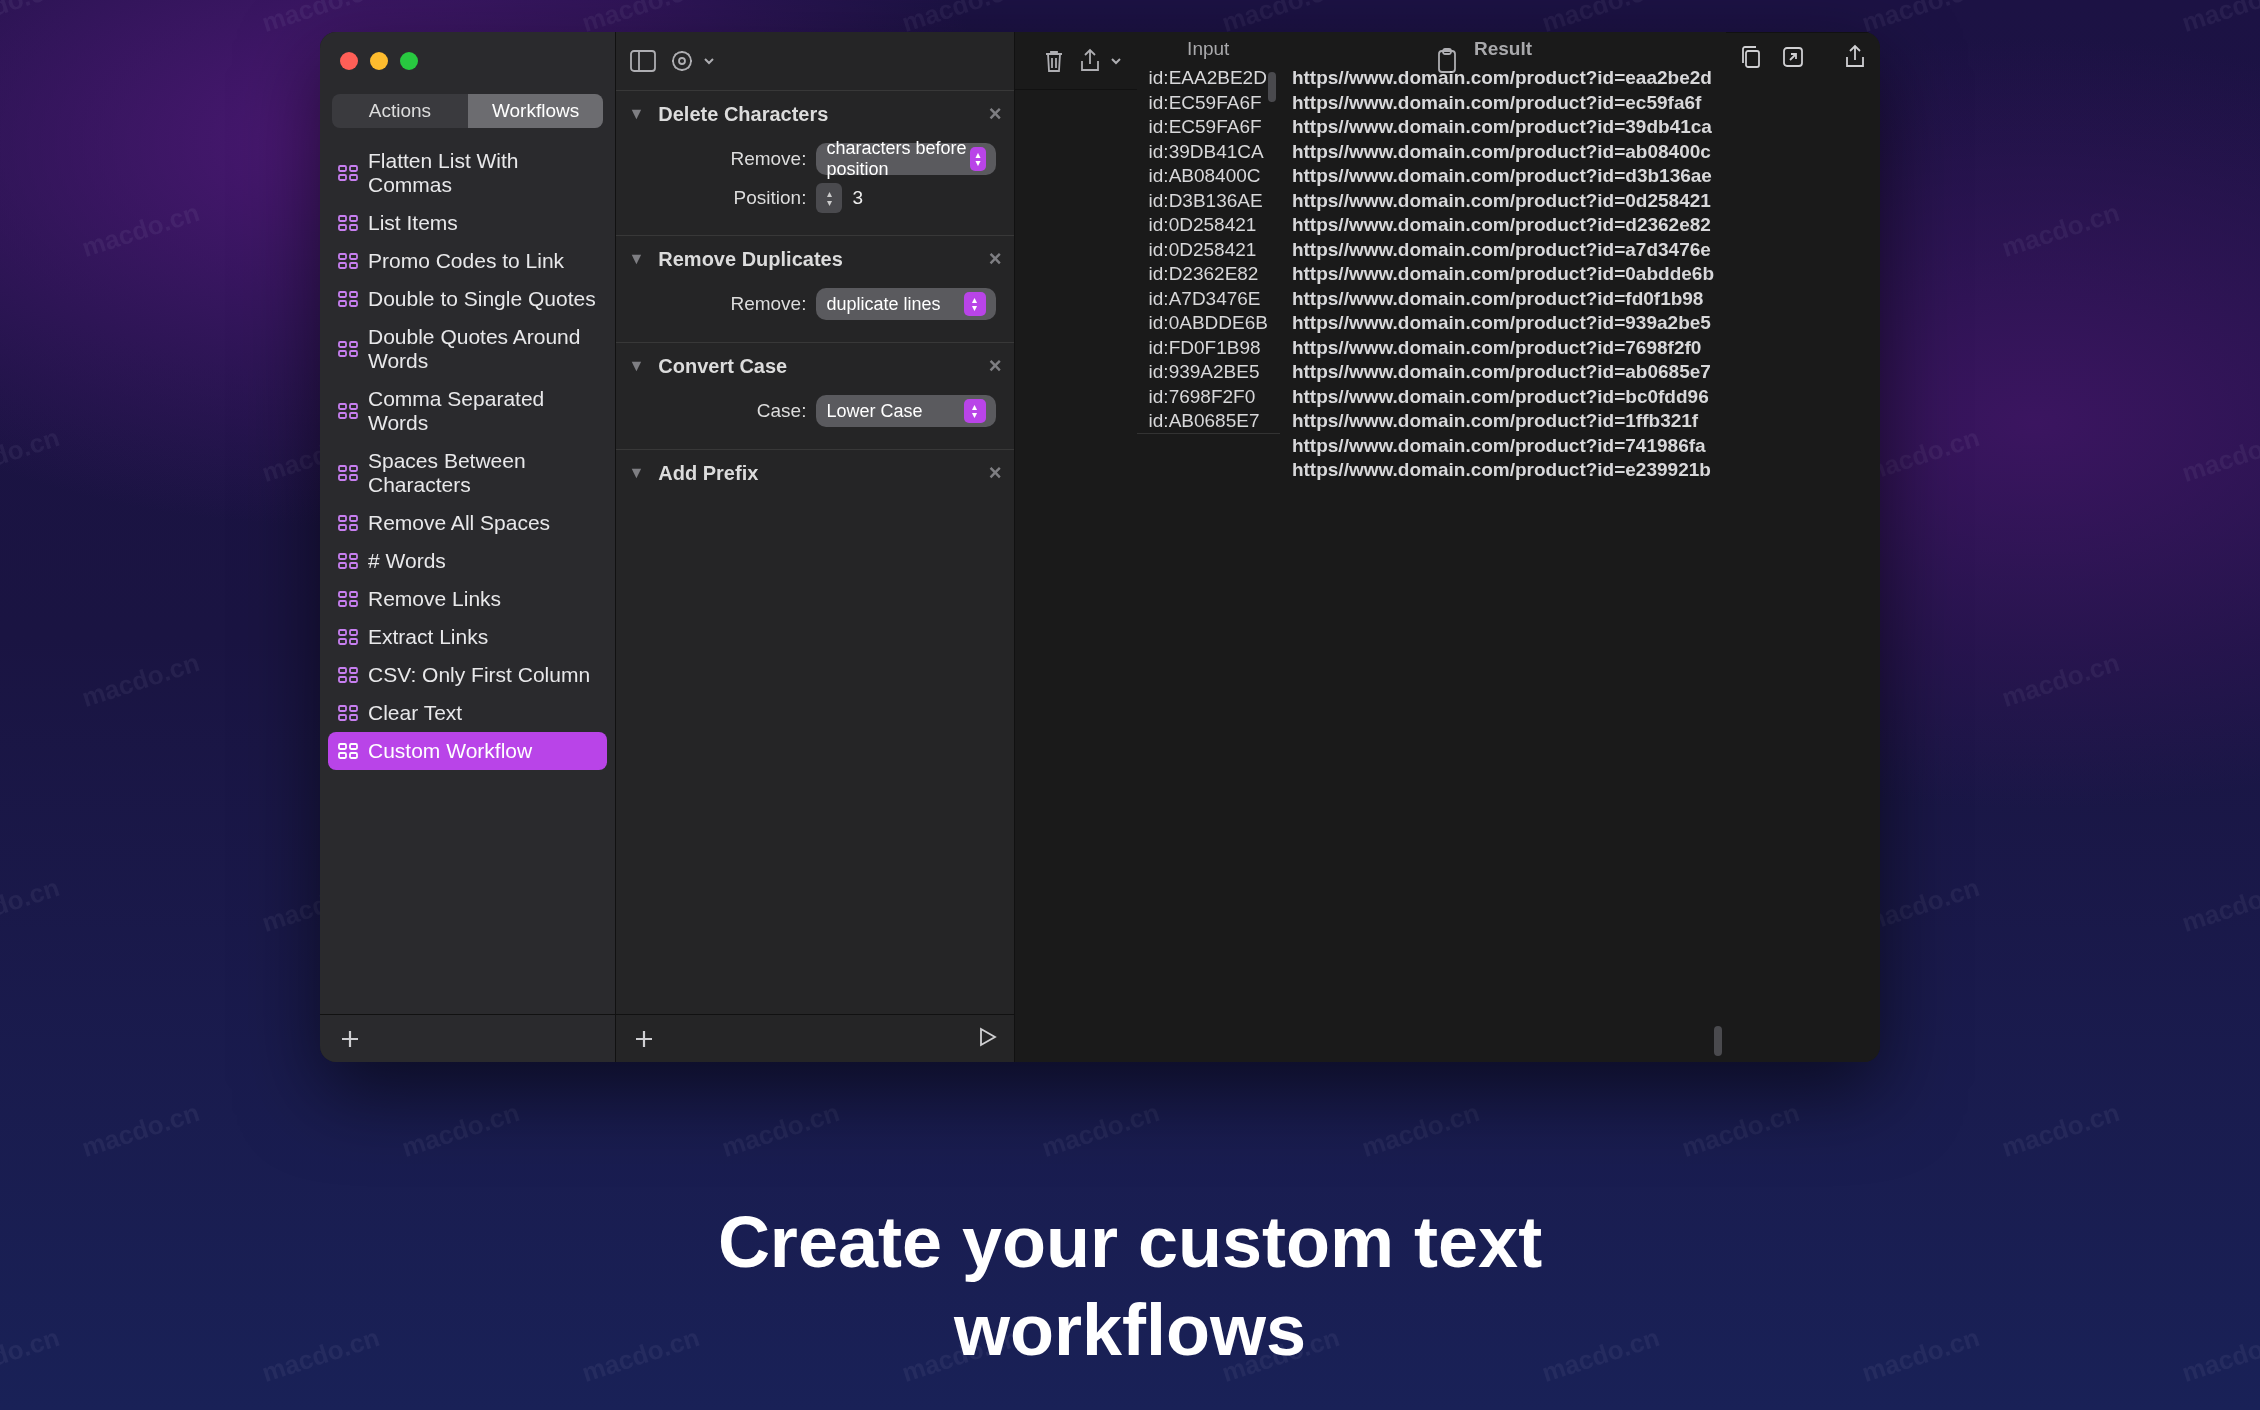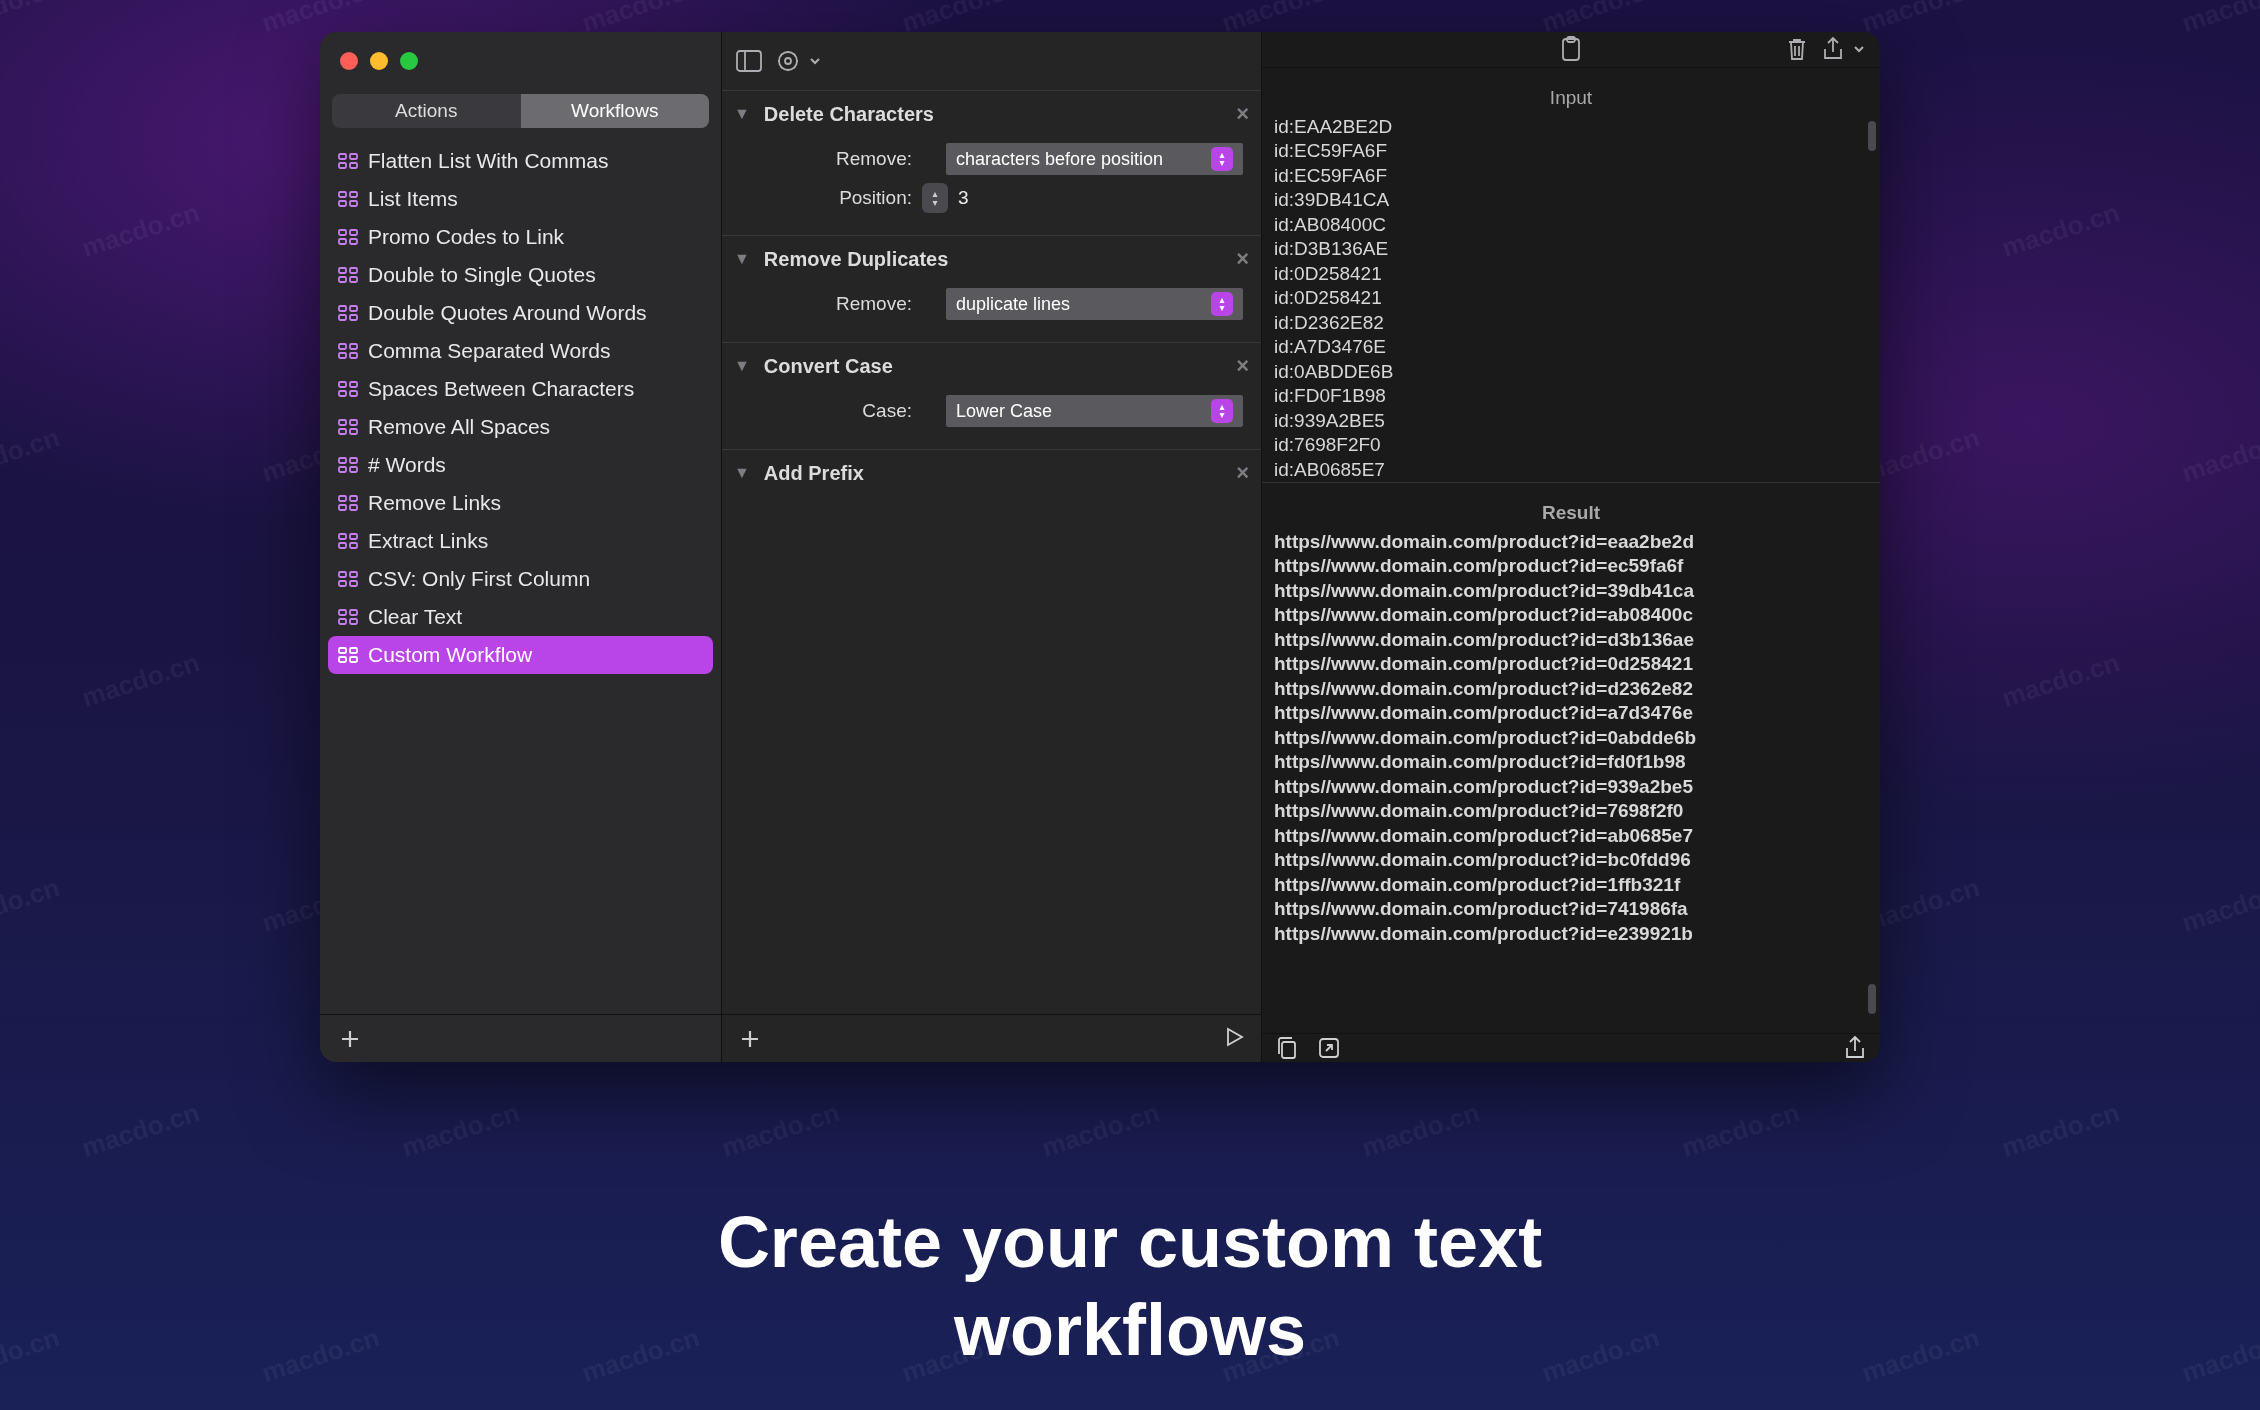--- a/index.html
+++ b/index.html
@@ -173,29 +173,28 @@
   .step-label {
     width: 200px;
     text-align: right;
     color: #dcdcdc;
     font-size: 19px;
     padding-right: 10px;
   }
   .select {
     flex: 1;
     background: #5a5a5e;
-    border-radius: 2px;
+    border-radius: 10px;
     height: 32px;
     display: flex;
     align-items: center;
     padding: 0 10px;
     color: #fff;
     font-size: 18px;
     position: relative;
-    margin-left: 24px;
   }
   .select .caret {
     margin-left: auto;
     width: 22px; height: 24px;
     background: #b944e8;
     border-radius: 5px;
     display: flex; flex-direction: column;
     align-items: center; justify-content: center;
     gap: 0;
   }
@@ -233,23 +232,21 @@
     align-items: center;
     padding: 0 16px;
   }
   .run-btn { margin-left: auto; color:#d0d0d2; cursor:pointer;}
 
   
   .right {
     flex: 1;
     background: #1a1a1a;
     display: flex;
-    flex-direction: column;
     position: relative;
-    gap: 13px;
   }
   .right-toolbar {
     height: 58px;
     display: flex;
     align-items: center;
     padding: 0 14px;
     gap: 14px;
     color: #aeaeb2;
     border-bottom: 1px solid #111;
   }

